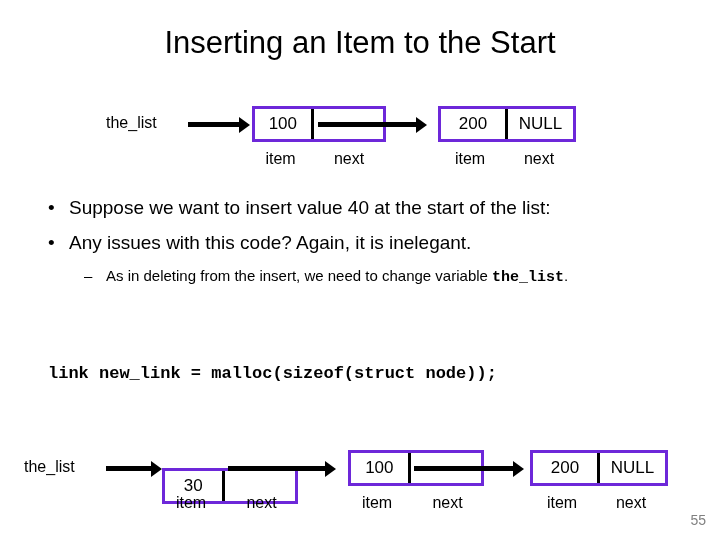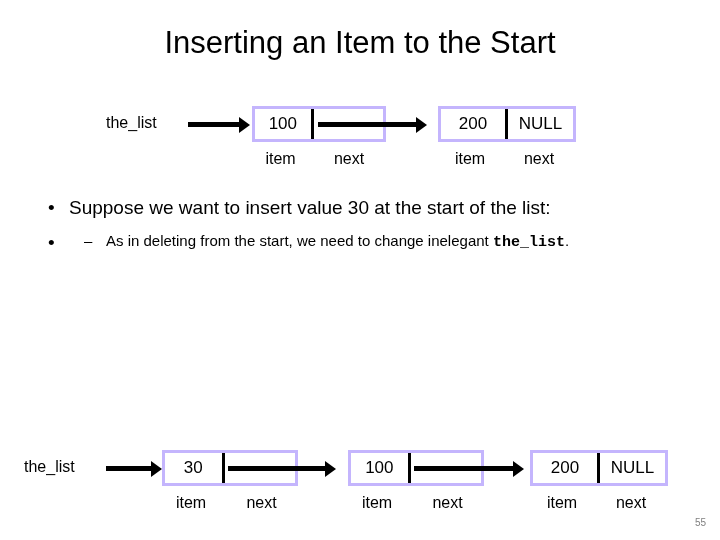--- a/index.html
+++ b/index.html
@@ -41,21 +41,21 @@
   }
   .node-label {
     position: absolute;
     font-size: 16px;
     color: #000;
     white-space: nowrap;
   }
   .ll-box {
     position: absolute;
     box-sizing: border-box;
-    border: 3px solid #c4b5fd;
+    border: 3px solid #6d28d9;
     background: #fff;
     display: flex;
     align-items: stretch;
   }
   .ll-cell {
     box-sizing: border-box;
     display: flex;
     align-items: center;
     justify-content: center;
     font-size: 17px;
@@ -148,21 +148,21 @@
     white-space: pre;
     font-weight: bold;
   }
   .code-line { white-space: pre; }
 
   
   .page-number {
     position: absolute;
     right: 14px;
     bottom: 12px;
-    font-size: 10px;
+    font-size: 14px;
     color: #808080;
   }
 </style>
 </head>
 <body>
 
 <div class="slide">
 
   <div class="slide-title">Inserting an Item to the Start</div>
 
@@ -194,42 +194,44 @@
         <span>NULL</span>
       </div>
     </div>
     <div class="cell-caption" style="left:438px; top:150px; width:64px;">item</div>
     <div class="cell-caption" style="left:504px; top:150px; width:70px;">next</div>
   </div>
 
   <div class="bullets">
     <div class="bullet-l1">
       <span class="dot">•</span>
-      <span>Suppose we want to insert value 30 at the start of the list:</span>
+      <span>Suppose we want to insert value 40 at the start of the list:</span>
     </div>
     <div class="bullet-l1">
       <span class="dot">•</span>
+      <span>Any issues with this code? Again, it is inelegant.</span>
     </div>
     <div class="bullet-l2">
       <span class="dash">–</span>
-      <span>As in deleting from the start, we need to change inelegant </span><span class="mono-inline">the_list</span><span>.</span>
+      <span>As in deleting from the insert, we need to change variable </span><span class="mono-inline">the_list</span><span>.</span>
     </div>
   </div>
 
   <div class="code-block">
+    <div class="code-line">link new_link = malloc(sizeof(struct node));</div>
     
   </div>
 
   <div class="diagram" style="left:0px; top:0px; width:720px; height:0px;">
 
     <div class="node-label" style="left:24px; top:458px;">the_list</div>
 
     <div class="arrow" style="left:106px; top:466px; width:46px;"></div>
 
-    <div class="ll-box" style="left:162px; top:450px; width:136px; height:36px;">
+    <div class="ll-box" style="left:162px; top:468px; width:136px; height:36px;">
       <div class="ll-cell" style="width:58px;">
         <span>30</span>
       </div>
       <div class="ll-cell divider" style="width:75px;">
         <span></span>
       </div>
     </div>
     <div class="arrow" style="left:228px; top:466px; width:98px;"></div>
     <div class="cell-caption" style="left:162px; top:494px; width:58px;">item</div>
     <div class="cell-caption" style="left:224px; top:494px; width:75px;">next</div>

